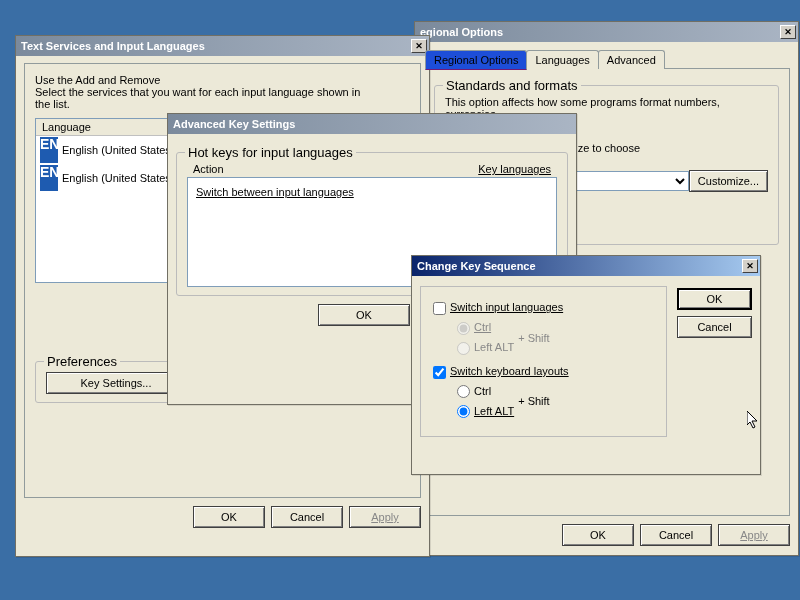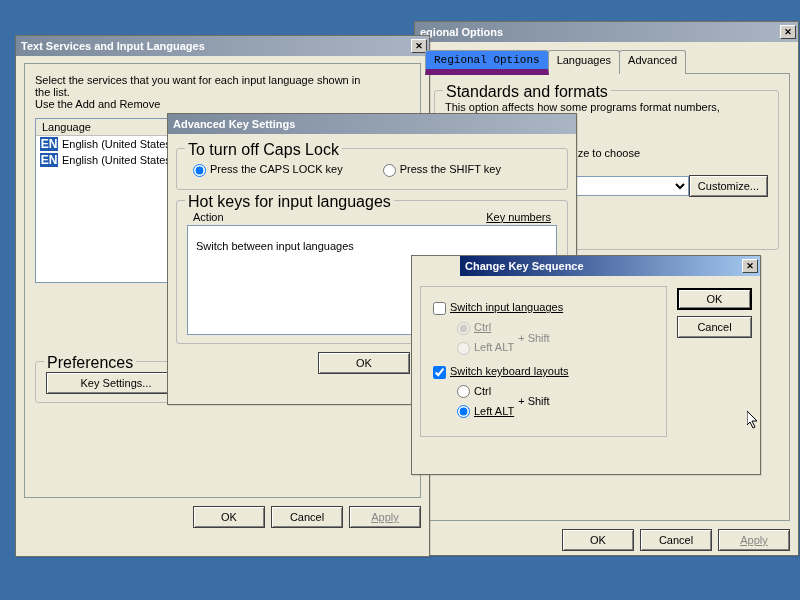--- a/index.html
+++ b/index.html
@@ -25,21 +25,20 @@
     background: linear-gradient(to right, #7b8a9c, #aab5c4);
     color: #fff;
     display: flex;
     align-items: center;
     padding: 0 2px 0 5px;
     font-weight: bold;
     justify-content: space-between;
   }
   .titlebar.active {
     background: linear-gradient(to right, #0a246a, #a6caf0);
-    margin-left: 48px;
   }
   .close-btn {
     width: 16px; height: 14px;
     background: #d4d0c8;
     border: 1px solid #fff;
     border-right-color: #404040;
     border-bottom-color: #404040;
     font-size: 9px;
     line-height: 12px;
     text-align: center;
@@ -54,45 +53,44 @@
     border: 1px solid #919b9c;
     border-bottom: none;
     border-radius: 3px 3px 0 0;
     padding: 3px 8px;
     margin-right: -1px;
     cursor: pointer;
     position: relative;
   }
   .tab.active {
     z-index: 3;
-    background: #3b82f6;
-    border-bottom: 6px solid #701a75;
+    background: #1d4ed8;
+    border-bottom: 1px solid #701a75;
     margin-bottom: -1px;
-    font-family: Liberation Mono, monospace;
   }
   .tab-panel {
     border: 1px solid #919b9c;
     background: #ece9d8;
     padding: 10px;
     margin-top: -1px;
   }
   .groupbox {
     border: 1px solid #bbb;
     border-radius: 3px;
     padding: 10px 10px 8px 10px;
     margin-top: 6px;
     position: relative;
   }
   .groupbox > .legend {
     position: absolute;
     top: -8px;
     left: 8px;
     background: #ece9d8;
     padding: 0 3px;
-    font-size: 16px;
+    font-size: 13px;
   }
   .btn {
     background: #ece9d8;
     border: 1px solid #404040;
     box-shadow: inset 1px 1px 0 #fff, inset -1px -1px 0 #808080;
     padding: 2px 8px;
     min-width: 72px;
     height: 22px;
     font: 11px Tahoma, sans-serif;
     cursor: pointer;
@@ -107,22 +105,22 @@
     overflow: hidden;
   }
   .list-head {
     background: #ece9d8;
     border-bottom: 1px solid #c0c0c0;
     padding: 2px 6px;
     display: flex;
   }
   .row { padding: 1px 4px; display: flex; align-items: center; gap: 2px;}
   .lang-badge {
-    display:inline-block; width:18px; height:14px;
-    background:#1e5bb0; color:#fff; font-size:12px; line-height:14px;
+    display:inline-block; width:18px; height:26px;
+    background:#1e5bb0; color:#fff; font-size:14px; line-height:14px;
     text-align:center; font-weight:bold; margin-right:2px;
   }
   input[type=radio], input[type=checkbox]{ margin: 0 4px 0 0; vertical-align: middle;}
   label { vertical-align: middle; }
   select {
     font: 11px Tahoma;
     border: 1px solid #7f9db9;
     background: #fff;
     height: 20px;
   }
@@ -173,22 +171,22 @@
 </div>
 
 <div class="window" style="left:15px; top:35px; width:415px; height:522px;">
   <div class="titlebar">
     <span>Text Services and Input Languages</span>
     <span class="close-btn">✕</span>
   </div>
   <div class="body">
     <div class="tabs">
       <div class="tab-panel" style="height:435px;">
+        <div>Use the Add and Remove</div>
         <div style="width:330px;">Select the services that you want for each input language shown in the list.</div>
-        <div>Use the Add and Remove</div>
         <div class="listbox" style="margin:8px 0 0 0;">
           <div class="list-head">
             <span style="flex:1">Language</span>
           </div>
           <div class="row">
             <span class="lang-badge">EN</span>
             <span>English (United States</span>
           </div>
           <div class="row">
             <span class="lang-badge">EN</span>
@@ -210,35 +208,28 @@
       <button class="btn disabled"><span class="underline">Apply</span></button>
     </div>
   </div>
 </div>
 
 <div class="window" style="left:167px; top:113px; width:410px; height:292px;">
   <div class="titlebar">
     <span>Advanced Key Settings</span>
   </div>
   <div class="body">
-    <div class="groupbox">
-      <span class="legend">To turn off Caps Lock</span>
-      <div style="display:flex; gap:40px; padding:4px 6px;">
-        <label><input type="radio" name="caps" checked="" style=""><span>Press the CAPS LOCK key</span></label>
-        <label><input type="radio" name="caps" style=""><span>Press the SHIFT key</span></label>
-      </div>
-    </div>
     <div class="groupbox" style="margin-top:10px;">
       <span class="legend">Hot keys for input languages</span>
       <div style="display:flex; padding:0 6px;">
         <span style="flex:1">Action</span>
-        <span class="underline">Key numbers</span>
+        <span class="underline">Key languages</span>
       </div>
       <div class="hklist" style="margin-top:2px;">
-        <div class="row" style="padding:14px 8px;">
+        <div class="row" style="padding:8px 8px;text-decoration:underline;">
           <span>Switch between input languages</span>
         </div>
       </div>
     </div>
     <div class="btn-row" style="justify-content:center;">
       <button class="btn" style="min-width:92px">OK</button>
       <span style="width:10px"></span>
     </div>
   </div>
 </div>

